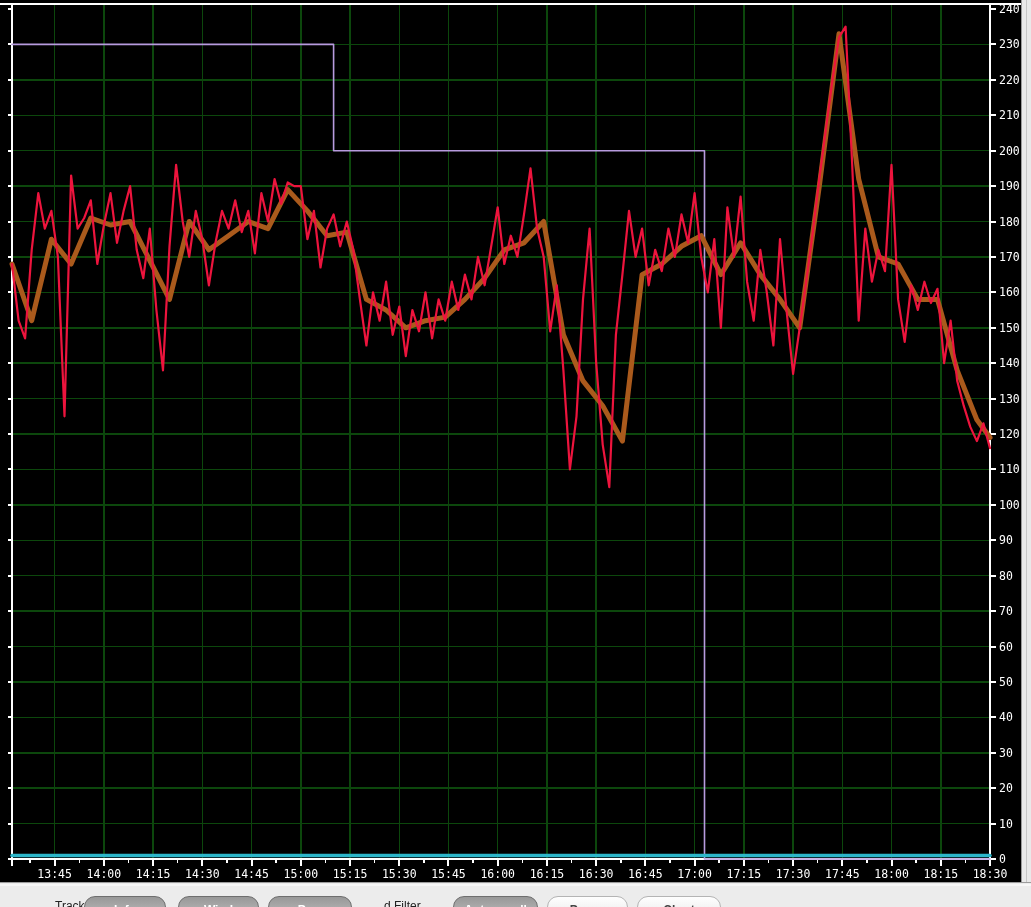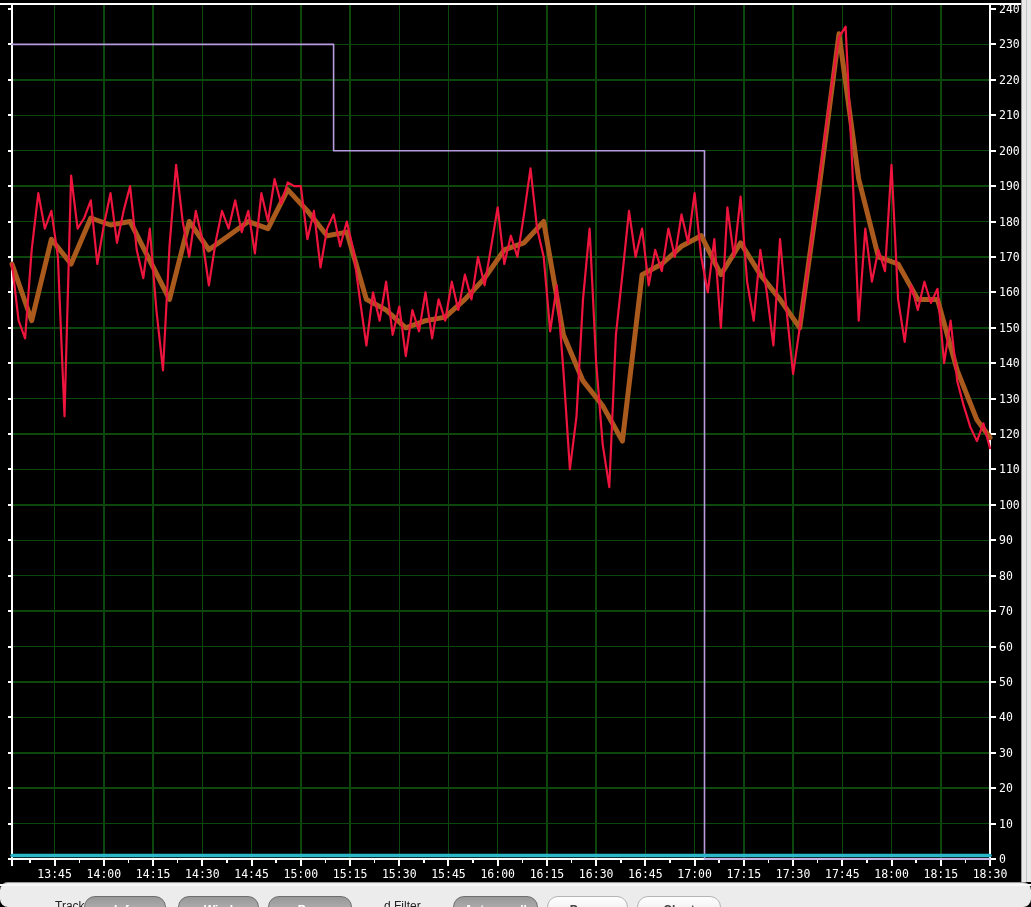--- a/index.html
+++ b/index.html
@@ -13,21 +13,20 @@
   #right-strip{
     position:absolute;left:1021px;top:0;width:10px;height:882px;
     background:#e9e9e9;border-left:1px solid #9a9a9a;box-sizing:border-box;
   }
   #right-strip .track-line{position:absolute;left:4px;top:0;width:1px;height:100%;background:#c6c6c6;}
   
   #bottom-bar{
     position:absolute;left:0;top:882px;width:1031px;height:25px;
     background:#ececec;border-top:1px solid #9c9c9c;box-sizing:border-box;
     font-family:"Liberation Sans","DejaVu Sans",sans-serif;
-    border-radius:8px;
   }
   #bottom-bar .hl{position:absolute;left:0;top:1px;width:100%;height:2px;background:#f7f7f7;}
   .bar-label{
     position:absolute;top:16px;font-size:12px;color:#222;white-space:nowrap;
   }
   .tb-btn{
     position:absolute;top:13px;height:26px;box-sizing:border-box;
     border-radius:11px;font-size:12px;font-weight:bold;text-align:center;
     line-height:24px;white-space:nowrap;overflow:hidden;
   }

